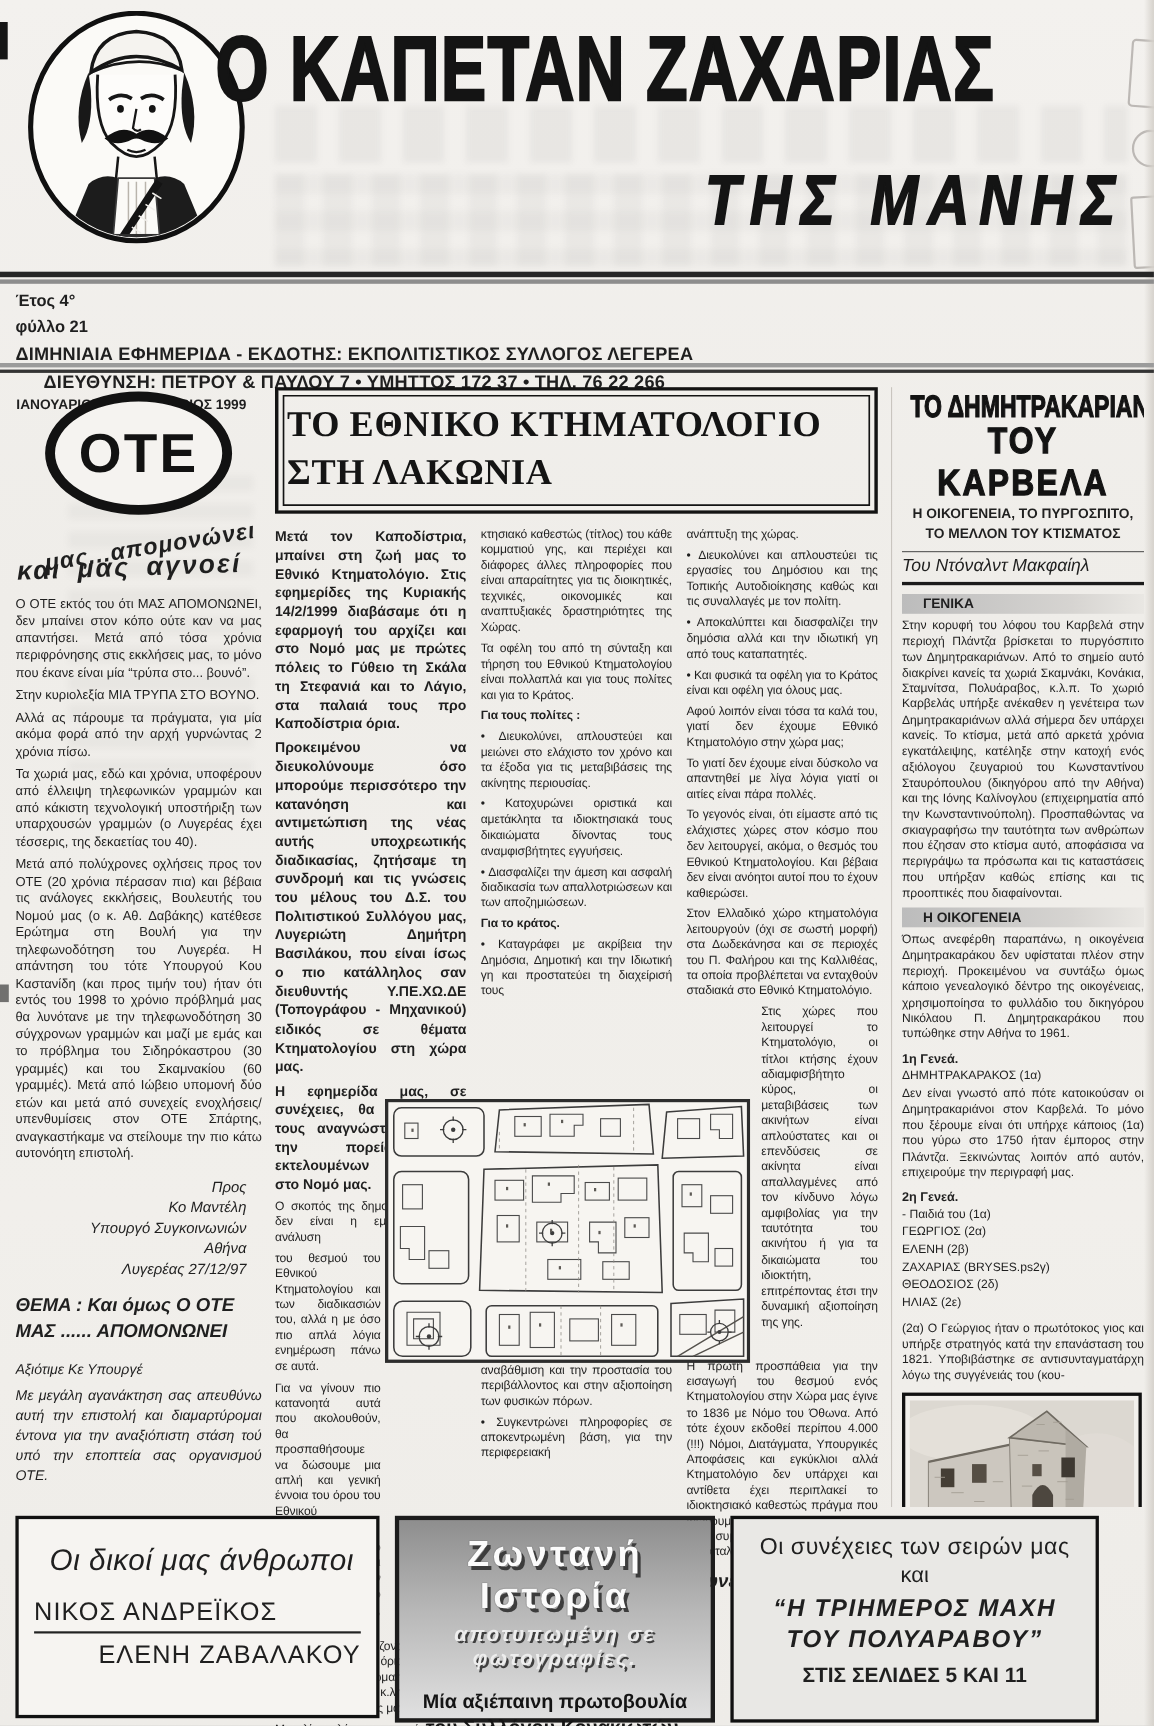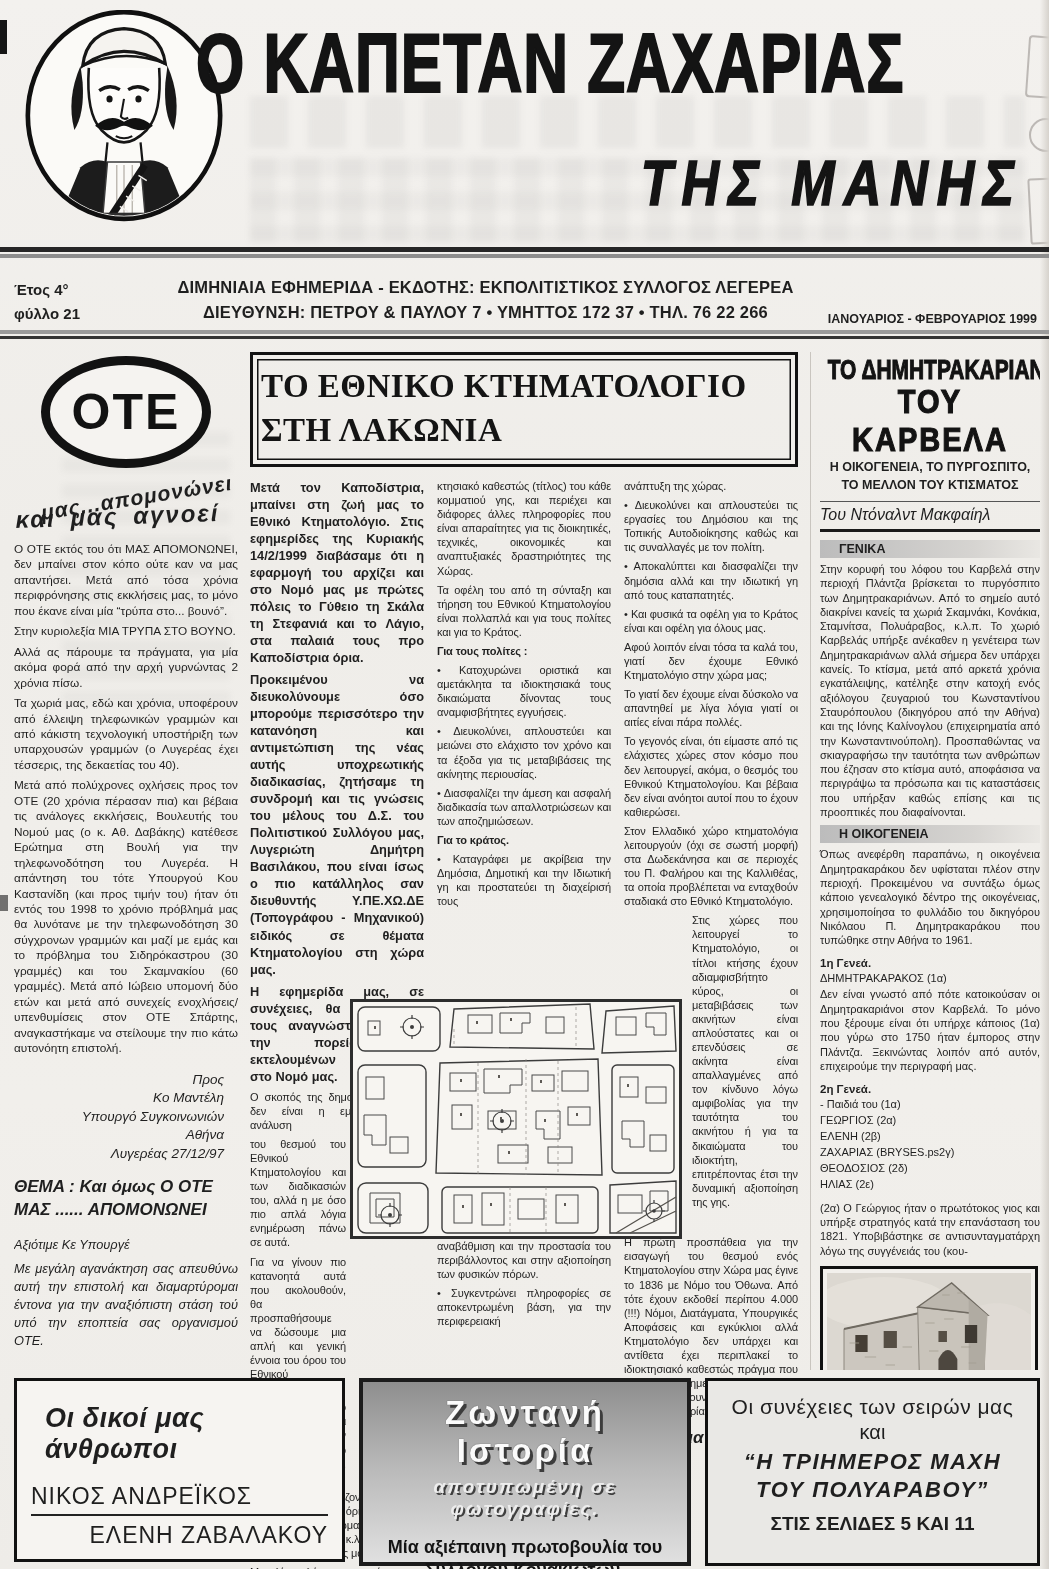--- a/index.html
+++ b/index.html
@@ -30,21 +30,21 @@
   .stamp.s1{right:-8px;top:36px;width:26px;height:58px;border-radius:4px;transform:rotate(4deg);}
   .stamp.s2{right:-14px;top:118px;width:30px;height:30px;border-radius:50%;}
   .stamp.s3{right:-8px;top:178px;width:24px;height:62px;border-radius:3px;transform:rotate(-3deg);}
 
   
   .rule{position:absolute;left:0;right:0;}
   .r1{top:247px;height:5px;background:#262626;}
   .r2{top:254px;height:4px;background:#8d8d8d;}
   .r3{top:330px;height:4px;background:#9b9b9b;}
   .r4{top:336px;height:3px;background:#343434;}
-  .infobar{position:absolute;left:14px;right:12px;top:262px;height:64px;display:flex;align-items:flex-end;}
+  .infobar{position:absolute;left:14px;right:12px;top:262px;height:64px;display:flex;align-items:flex-start;flex-direction:column;}
   .info-left{width:130px;font-weight:700;font-size:15px;line-height:1.6;}
   .info-center{flex:1;text-align:center;font-weight:700;font-size:16.5px;line-height:1.55;letter-spacing:.2px;}
   .info-right{width:210px;text-align:right;font-weight:700;font-size:12.5px;}
 
   
   .cols{position:absolute;left:14px;top:352px;width:1026px;height:1018px;display:flex;gap:12px;}
   .col-left{width:224px;overflow:hidden;}
   .col-center{width:548px;position:relative;overflow:visible;}
   .col-right{flex:1;overflow:hidden;border-left:1px solid #c9c5bf;padding-left:9px;}
 
@@ -90,24 +90,24 @@
         background:linear-gradient(90deg,#bcbcbc 0%,#d6d4d1 70%,#e9e7e3 100%);}
   .kp{font-size:11px;line-height:1.3;text-align:justify;margin:0 0 4px;}
   .kt{font-weight:700;font-size:11.5px;margin:10px 0 2px;}
   .klist{font-size:11px;line-height:1.45;margin:0;}
   .photo{border:3px solid #111;background:#f2f0ec;padding:4px;margin:8px 2px 6px 0;}
 
   
   .ads{position:absolute;left:14px;top:1378px;width:1026px;display:flex;gap:14px;}
   .ad{box-sizing:border-box;}
   .ad1{width:331px;height:184px;border:3px solid #111;background:#f6f4f1;padding:16px 14px 10px;}
-  .ad1-title{font-style:italic;font-weight:700;font-size:27px;margin:6px 0 18px 14px;letter-spacing:.5px;}
+  .ad1-title{font-style:italic;font-weight:400;font-size:27px;margin:6px 0 18px 14px;letter-spacing:.5px;}
   .ad1-n1{font-size:23px;letter-spacing:1px;border-bottom:2px solid #222;padding-bottom:4px;}
   .ad1-n2{font-size:23px;letter-spacing:1px;text-align:right;margin-top:6px;}
-  .ad2{width:332px;height:188px;border:4px solid #1c1c1c;padding:12px 10px 8px;
+  .ad2{width:291px;height:188px;border:4px solid #1c1c1c;padding:12px 10px 8px;
        background:linear-gradient(180deg,#8e8e8e 0%,#b7b7b7 45%,#e0e0e0 100%);text-align:center;}
   .ad2-title{font-weight:700;font-size:33px;letter-spacing:3px;word-spacing:26px;color:#fbfbfb;
              text-shadow:3px 3px 0 #3c3c3c,0 0 1px #333;}
   .ad2-sub{font-weight:700;font-style:italic;font-size:19px;letter-spacing:2px;color:#ededed;
            text-shadow:2px 2px 0 #3f3f3f;margin-top:6px;}
   .ad2-text{font-weight:700;font-size:18px;line-height:1.3;color:#141414;margin-top:16px;}
   .ad3{width:335px;height:188px;border:3.5px solid #111;background:#e9e8e5;text-align:center;padding:10px 8px;}
   .ad3-l1{font-size:21px;letter-spacing:.5px;margin-top:4px;}
   .ad3-t1{font-weight:700;font-size:25px;letter-spacing:.5px;margin-top:4px;}
   .ad3-c{font-size:20px;margin-top:2px;}
@@ -320,22 +320,22 @@
             <p class="cp">Το Εθνικό Κτηματολόγιο είναι το σύνολο των εργασιών με το οποίο καθορίζονται, περιγρά-</p>
           </div>
           <p class="cp">φονται και συσχετίζονται η μορφή (θέση, έκταση, όρια) και τα εμπράγματα δικαιώματα (κυριότης, επικαρπία, δουλεία κ.λπ.) όλων των ακινήτων της Χώρας μας.</p>
           <p class="cp">Με λίγα λόγια περιγράφεται η ταυτότητα του κάθε ακινήτου. Αλλά δεν σταματάει εκεί γιατί είναι μια δημόσια, γενική, ενιαία, συστηματική καταγραφή και ενημέρωση, που περιλαμβάνει την γεωμετρική περιγραφή (χάρτης) και το ιδιο-</p>
         </div>
 
         <div class="ccol">
           <p class="cp">κτησιακό καθεστώς (τίτλος) του κάθε κομματιού γης, και περιέχει και διάφορες άλλες πληροφορίες που είναι απαραίτητες για τις διοικητικές, τεχνικές, οικονομικές και αναπτυξιακές δραστηριότητες της Χώρας.</p>
           <p class="cp">Τα οφέλη του από τη σύνταξη και τήρηση του Εθνικού Κτηματολογίου είναι πολλαπλά και για τους πολίτες και για το Κράτος.</p>
           <p class="cp bh">Για τους πολίτες :</p>
+          <p class="cp">• Διευκολύνει, απλουστεύει και μειώνει στο ελάχιστο τον χρόνο και τα έξοδα για τις μεταβιβάσεις της ακίνητης περιουσίας.</p>
           <p class="cp">• Κατοχυρώνει οριστικά και αμετάκλητα τα ιδιοκτησιακά τους δικαιώματα δίνοντας τους αναμφισβήτητες εγγυήσεις.</p>
-          <p class="cp">• Διευκολύνει, απλουστεύει και μειώνει στο ελάχιστο τον χρόνο και τα έξοδα για τις μεταβιβάσεις της ακίνητης περιουσίας.</p>
           <p class="cp">• Διασφαλίζει την άμεση και ασφαλή διαδικασία των απαλλοτριώσεων και των αποζημιώσεων.</p>
           <p class="cp bh">Για το κράτος.</p>
           <p class="cp">• Καταγράφει με ακρίβεια την Δημόσια, Δημοτική και την Ιδιωτική γη και προστατεύει τη διαχείρισή τους</p>
           <div class="spacer-map"></div>
           <p class="cp">• Αποτελεί προϋπόθεση για τον προγραμματισμό και την άσκηση της πολιτικής γης και την σωστή χάραξη αγροτικής πολιτικής.</p>
           <p class="cp">• Συμβάλει αποφασιστικά στην αναβάθμιση και την προστασία του περιβάλλοντος και στην αξιοποίηση των φυσικών πόρων.</p>
           <p class="cp">• Συγκεντρώνει πληροφορίες σε αποκεντρωμένη βάση, για την περιφερειακή</p>
         </div>
 
         <div class="ccol">

